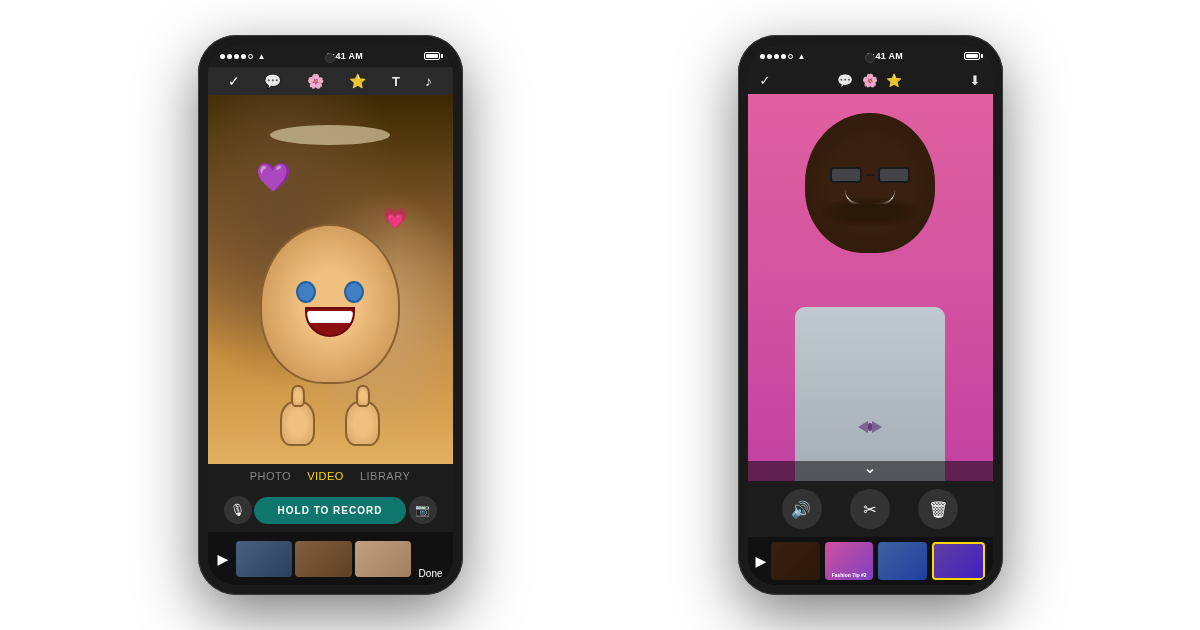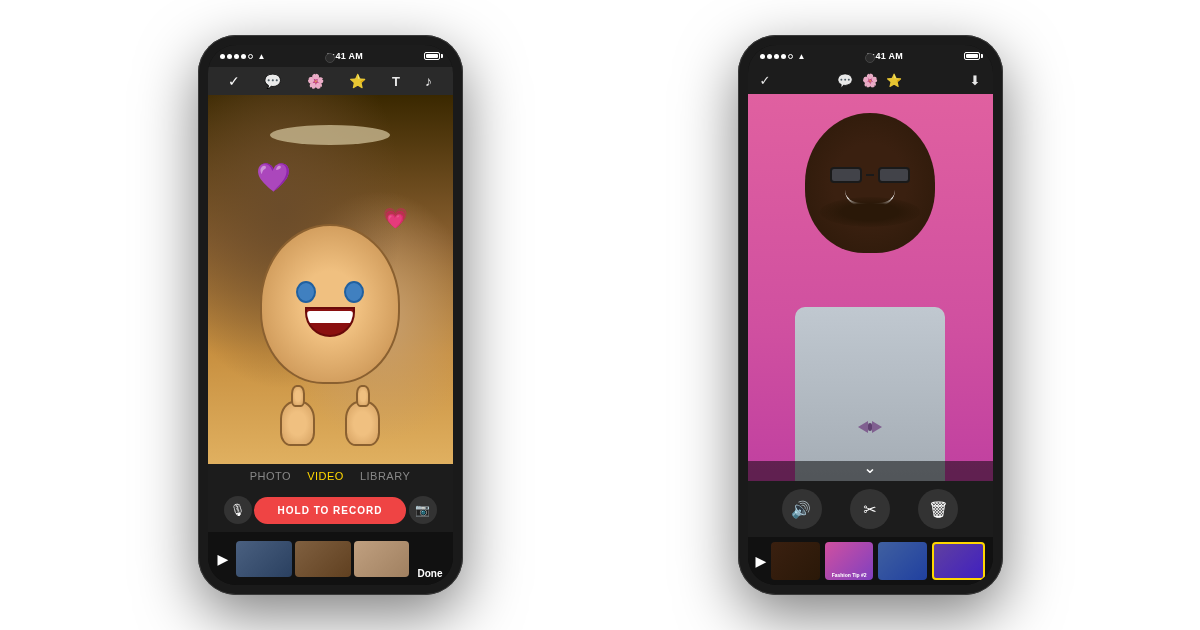--- a/index.html
+++ b/index.html
@@ -244,21 +244,21 @@
       height: 28px;
       background: #333;
       border-radius: 50%;
       display: flex;
       align-items: center;
       justify-content: center;
       color: #fff;
       font-size: 12px;
     }
     .record-btn {
-      background: #ef4444;
+      background: #0f766e;
       border-radius: 24px;
       padding: 8px 24px;
       display: flex;
       align-items: center;
       justify-content: center;
     }
     .record-btn-text {
       color: #fff;
       font-size: 10px;
       font-weight: 700;
@@ -300,21 +300,21 @@
       border-radius: 4px;
       overflow: hidden;
       flex: 1;
     }
     .clip-thumb-1 { background: linear-gradient(135deg, #4a6080, #2a4060); }
     .clip-thumb-2 { background: linear-gradient(135deg, #806040, #604020); }
     .clip-thumb-3 { background: linear-gradient(135deg, #c0a080, #a08060); }
     .done-text {
       color: #fff;
       font-size: 10px;
-      font-weight: 700;
+      font-weight: 400;
       margin-top: 30px;
     }
 
     
     .phone2 .toolbar2 {
       background: #1c1c1c;
       display: flex;
       align-items: center;
       justify-content: space-between;
       padding: 6px 12px;

